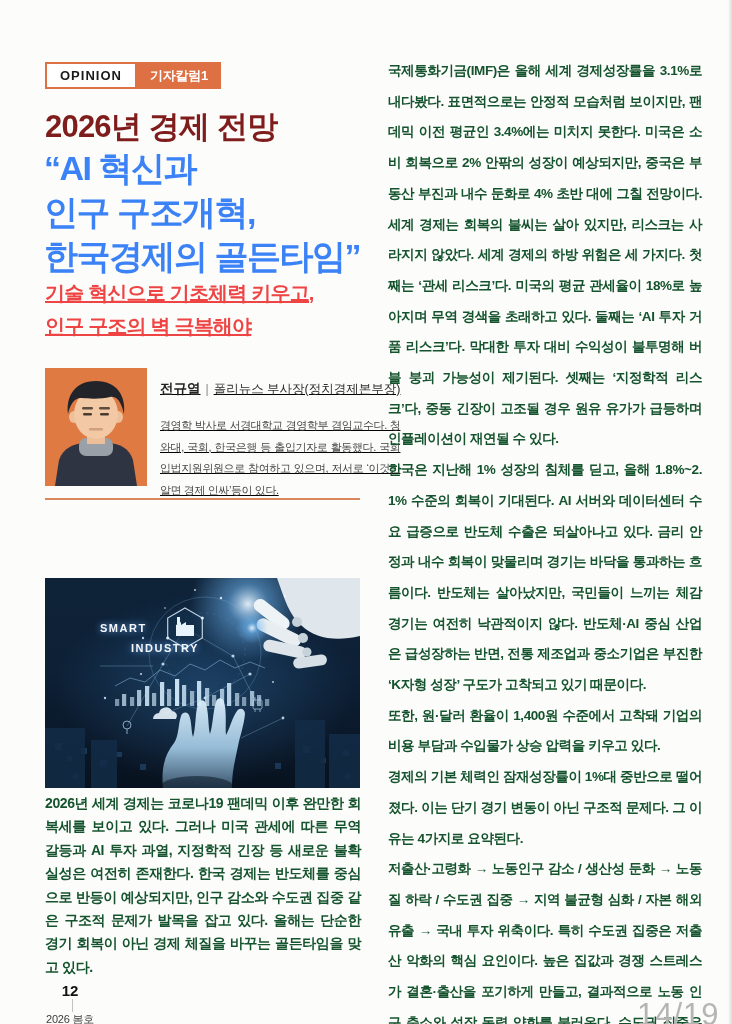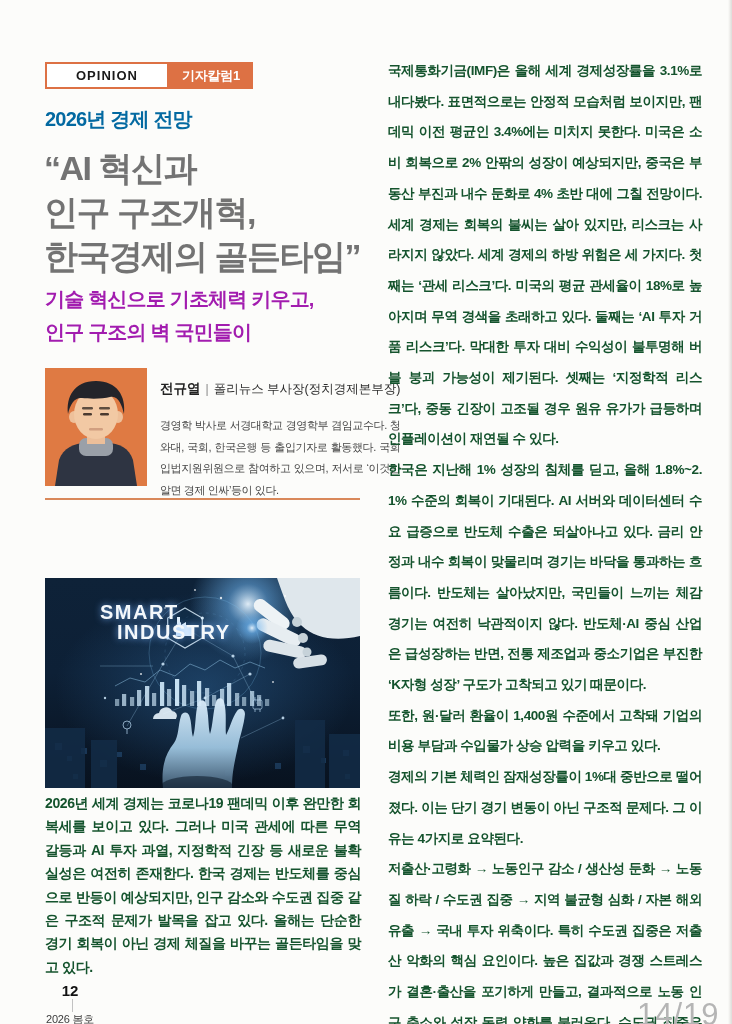--- a/index.html
+++ b/index.html
@@ -17,61 +17,61 @@
   .page::after{
     content:"";position:absolute;right:0;top:0;width:4px;height:100%;
     background:linear-gradient(to left,#dddcd8,rgba(221,220,216,0));pointer-events:none;
   }
 
   
   .badges{position:absolute;left:45px;top:62px;display:flex;height:27px;}
   .badge-opinion{
     border:2px solid var(--color-accent);background:#ffffff;color:#1a1a1a;
     font-weight:bold;font-size:13px;letter-spacing:1px;
-    display:flex;align-items:center;padding:0 29px;
+    display:flex;align-items:center;padding:0 13px;
   }
   .badge-column{
     background:var(--color-accent);color:#ffffff;font-weight:bold;font-size:13px;
     display:flex;align-items:center;padding:0 13px;letter-spacing:-0.2px;
   }
 
   
   .kicker{
     position:absolute;left:45px;top:106px;
-    font-size:20px;font-weight:800;color:#0369a1;letter-spacing:-0.8px;
-  }
-  .title{position:absolute;left:44px;top:146px;color:#737373;}
+    font-size:31px;font-weight:800;color:#7f1d1d;letter-spacing:-0.8px;
+  }
+  .title{position:absolute;left:44px;top:146px;color:#3b82f6;}
   .title-line{font-size:34px;font-weight:800;line-height:44px;letter-spacing:-1.5px;}
-  .subtitle{position:absolute;left:45px;top:283px;color:#a21caf;}
+  .subtitle{position:absolute;left:45px;top:277px;color:#ef4444;text-decoration:underline;}
   .subtitle-line{font-size:20px;font-weight:bold;line-height:33px;letter-spacing:-0.8px;}
 
   
   .author{position:absolute;left:45px;top:368px;width:316px;display:flex;}
   .author-photo{width:102px;height:118px;flex:none;overflow:hidden;background:#df7a43;}
-  .author-info{margin-left:13px;padding-top:12px;flex:1;}
+  .author-info{margin-left:13px;padding-top:12px;flex:1;text-decoration:underline;}
   .author-name-line{font-size:13px;color:#222;white-space:nowrap;}
   .author-name{font-weight:bold;font-size:13.5px;}
   .author-sep{margin:0 5px;color:#888;font-size:12px;}
   .author-role{font-size:12.5px;color:#2c2c2c;}
   .author-bio{
     margin-top:17px;font-size:11px;line-height:21.5px;color:#454545;
     letter-spacing:-0.4px;text-align:justify;word-break:break-all;
   }
 
   .divider{position:absolute;left:45px;top:498px;width:315px;height:2px;background:var(--color-divider);}
 
   
   .feature{position:absolute;left:45px;top:578px;width:315px;height:210px;background:#0c1a2c;}
   .feature svg{position:absolute;left:0;top:0;display:block;}
   .feature-caption{
-    position:absolute;left:55px;top:24px;color:#f4f8fb;font-weight:bold;
-    letter-spacing:1.5px;font-size:20px;line-height:20px;
+    position:absolute;left:55px;top:40px;color:#f4f8fb;font-weight:bold;
+    letter-spacing:1.5px;font-size:11px;line-height:20px;
     text-shadow:0 0 7px rgba(120,180,255,.9);
   }
-  .feature-caption .cap2{margin-left:17px;}
+  .feature-caption .cap2{margin-left:31px;}
 
   
   .para{color:#14532d;text-align:justify;word-break:break-all;letter-spacing:-0.4px;font-weight:bold;}
   .body-left{position:absolute;left:45px;top:792px;width:316px;}
   .body-left .para{font-size:14px;line-height:23.4px;}
   .body-right{position:absolute;left:388px;top:56px;width:314px;}
   .body-right .para{font-size:13.5px;line-height:30.7px;}
 
   
   .footer{position:absolute;left:46px;top:982px;display:flex;align-items:center;flex-direction:column;}
@@ -95,21 +95,21 @@
   </div>
 
   <div class="kicker">2026년 경제 전망</div>
   <div class="title">
       <div class="title-line">“AI 혁신과</div>
       <div class="title-line">인구 구조개혁,</div>
       <div class="title-line">한국경제의 골든타임”</div>
     </div>
   <div class="subtitle">
       <div class="subtitle-line">기술 혁신으로 기초체력 키우고,</div>
-      <div class="subtitle-line">인구 구조의 벽 국민들이</div>
+      <div class="subtitle-line">인구 구조의 벽 극복해야</div>
     </div>
 
   <div class="author">
     <div class="author-photo">
       <svg viewBox="0 0 102 118" width="102" height="118">
         <rect width="102" height="118" fill="#df7a43"></rect>
         <path d="M10,118 L14,92 C18,80 30,75 40,75 L62,75 C74,75 84,80 88,92 L92,118 Z" fill="#2e3442"></path>
         <rect x="34" y="70" width="34" height="18" rx="7" fill="#9aa0a8"></rect>
         <rect x="42" y="58" width="18" height="18" fill="#ecbf9a"></rect>
         <ellipse cx="29" cy="49" rx="5" ry="6" fill="#eec09a"></ellipse>

